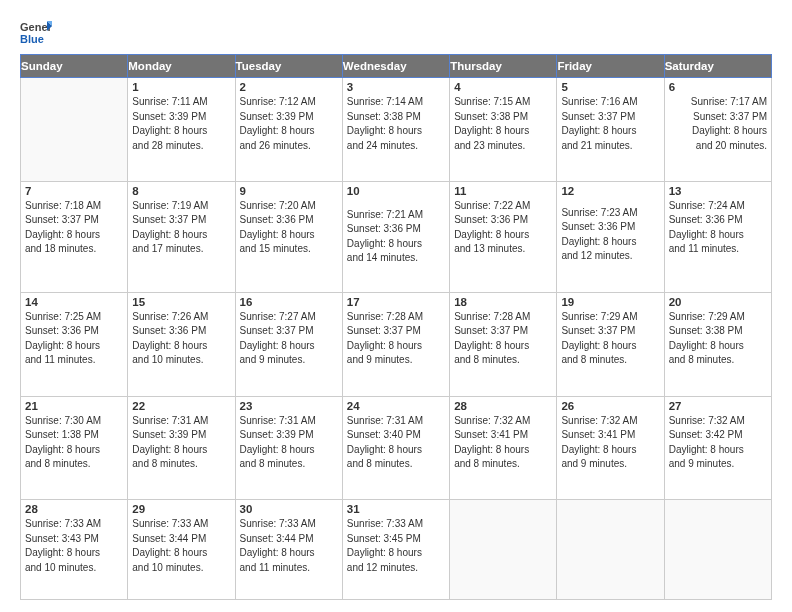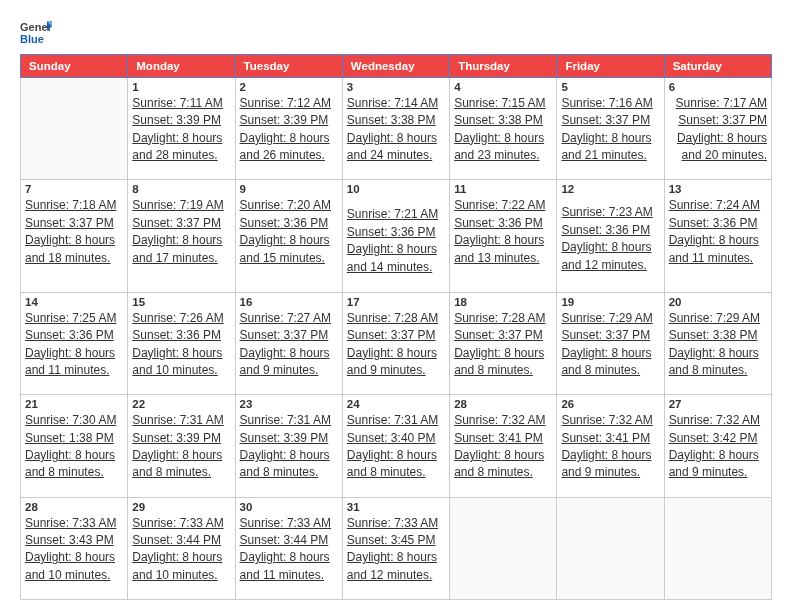--- a/index.html
+++ b/index.html
@@ -42,25 +42,25 @@
       margin-top: 2px;
     }
     .calendar {
       flex: 1;
       border: 1px solid #ccc;
       border-collapse: collapse;
       width: 100%;
       table-layout: fixed;
     }
     .calendar th {
-      background: #ef4444;
+      background: #737373;
       color: #fff;
       font-size: 11.5px;
       font-weight: bold;
-      padding: 5px 8px;
+      padding: 5px 0;
       text-align: left;
       border: 1px solid #5580d0;
     }
     .calendar td {
       border: 1px solid #ccc;
       vertical-align: top;
       padding: 3px 4px;
       font-size: 9.5px;
       color: #333;
       height: 82px;
@@ -69,24 +69,23 @@
       background: #f9f9f9;
     }
     .day-num {
       font-size: 11.5px;
       font-weight: bold;
       color: #333;
       display: block;
       margin-bottom: 2px;
     }
     .day-info {
-      font-size: 12px;
+      font-size: 10px;
       color: #333;
       line-height: 1.45;
-      text-decoration: underline;
     }
     tr:last-child td {
       height: 75px;
     }
   </style>
 </head>
 <body>
 
 <div class="page">
   <div class="header">

